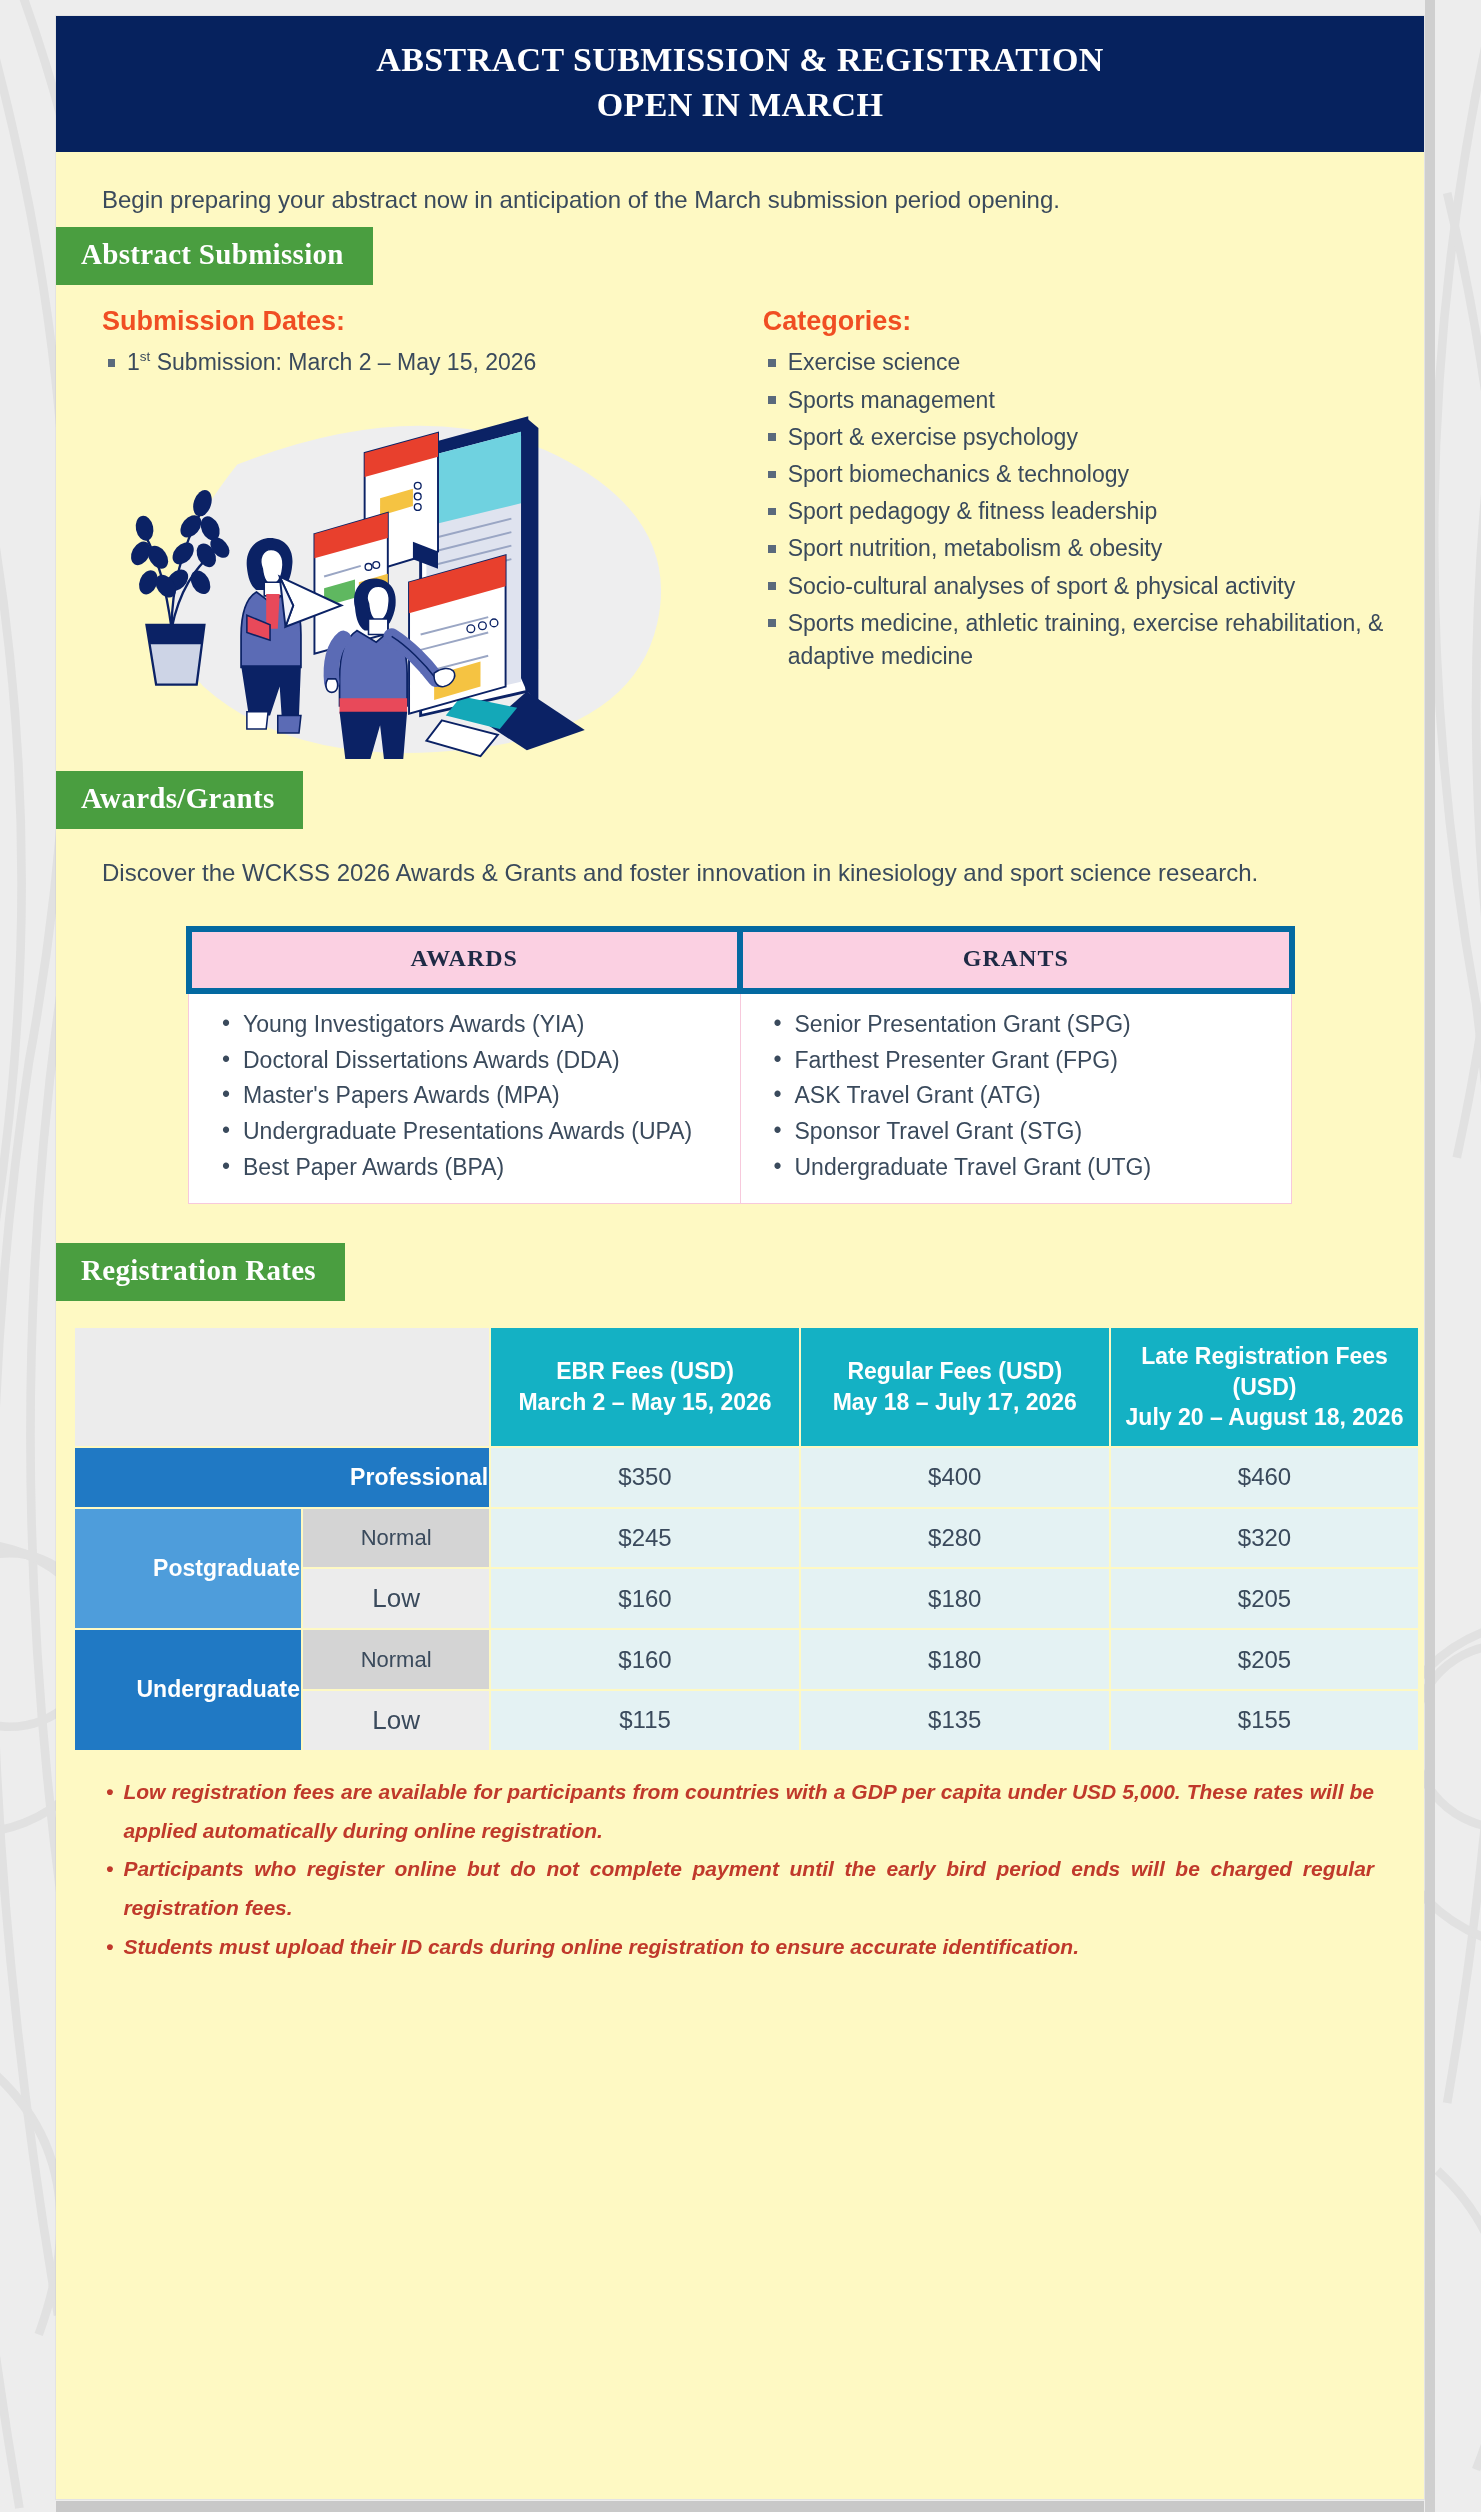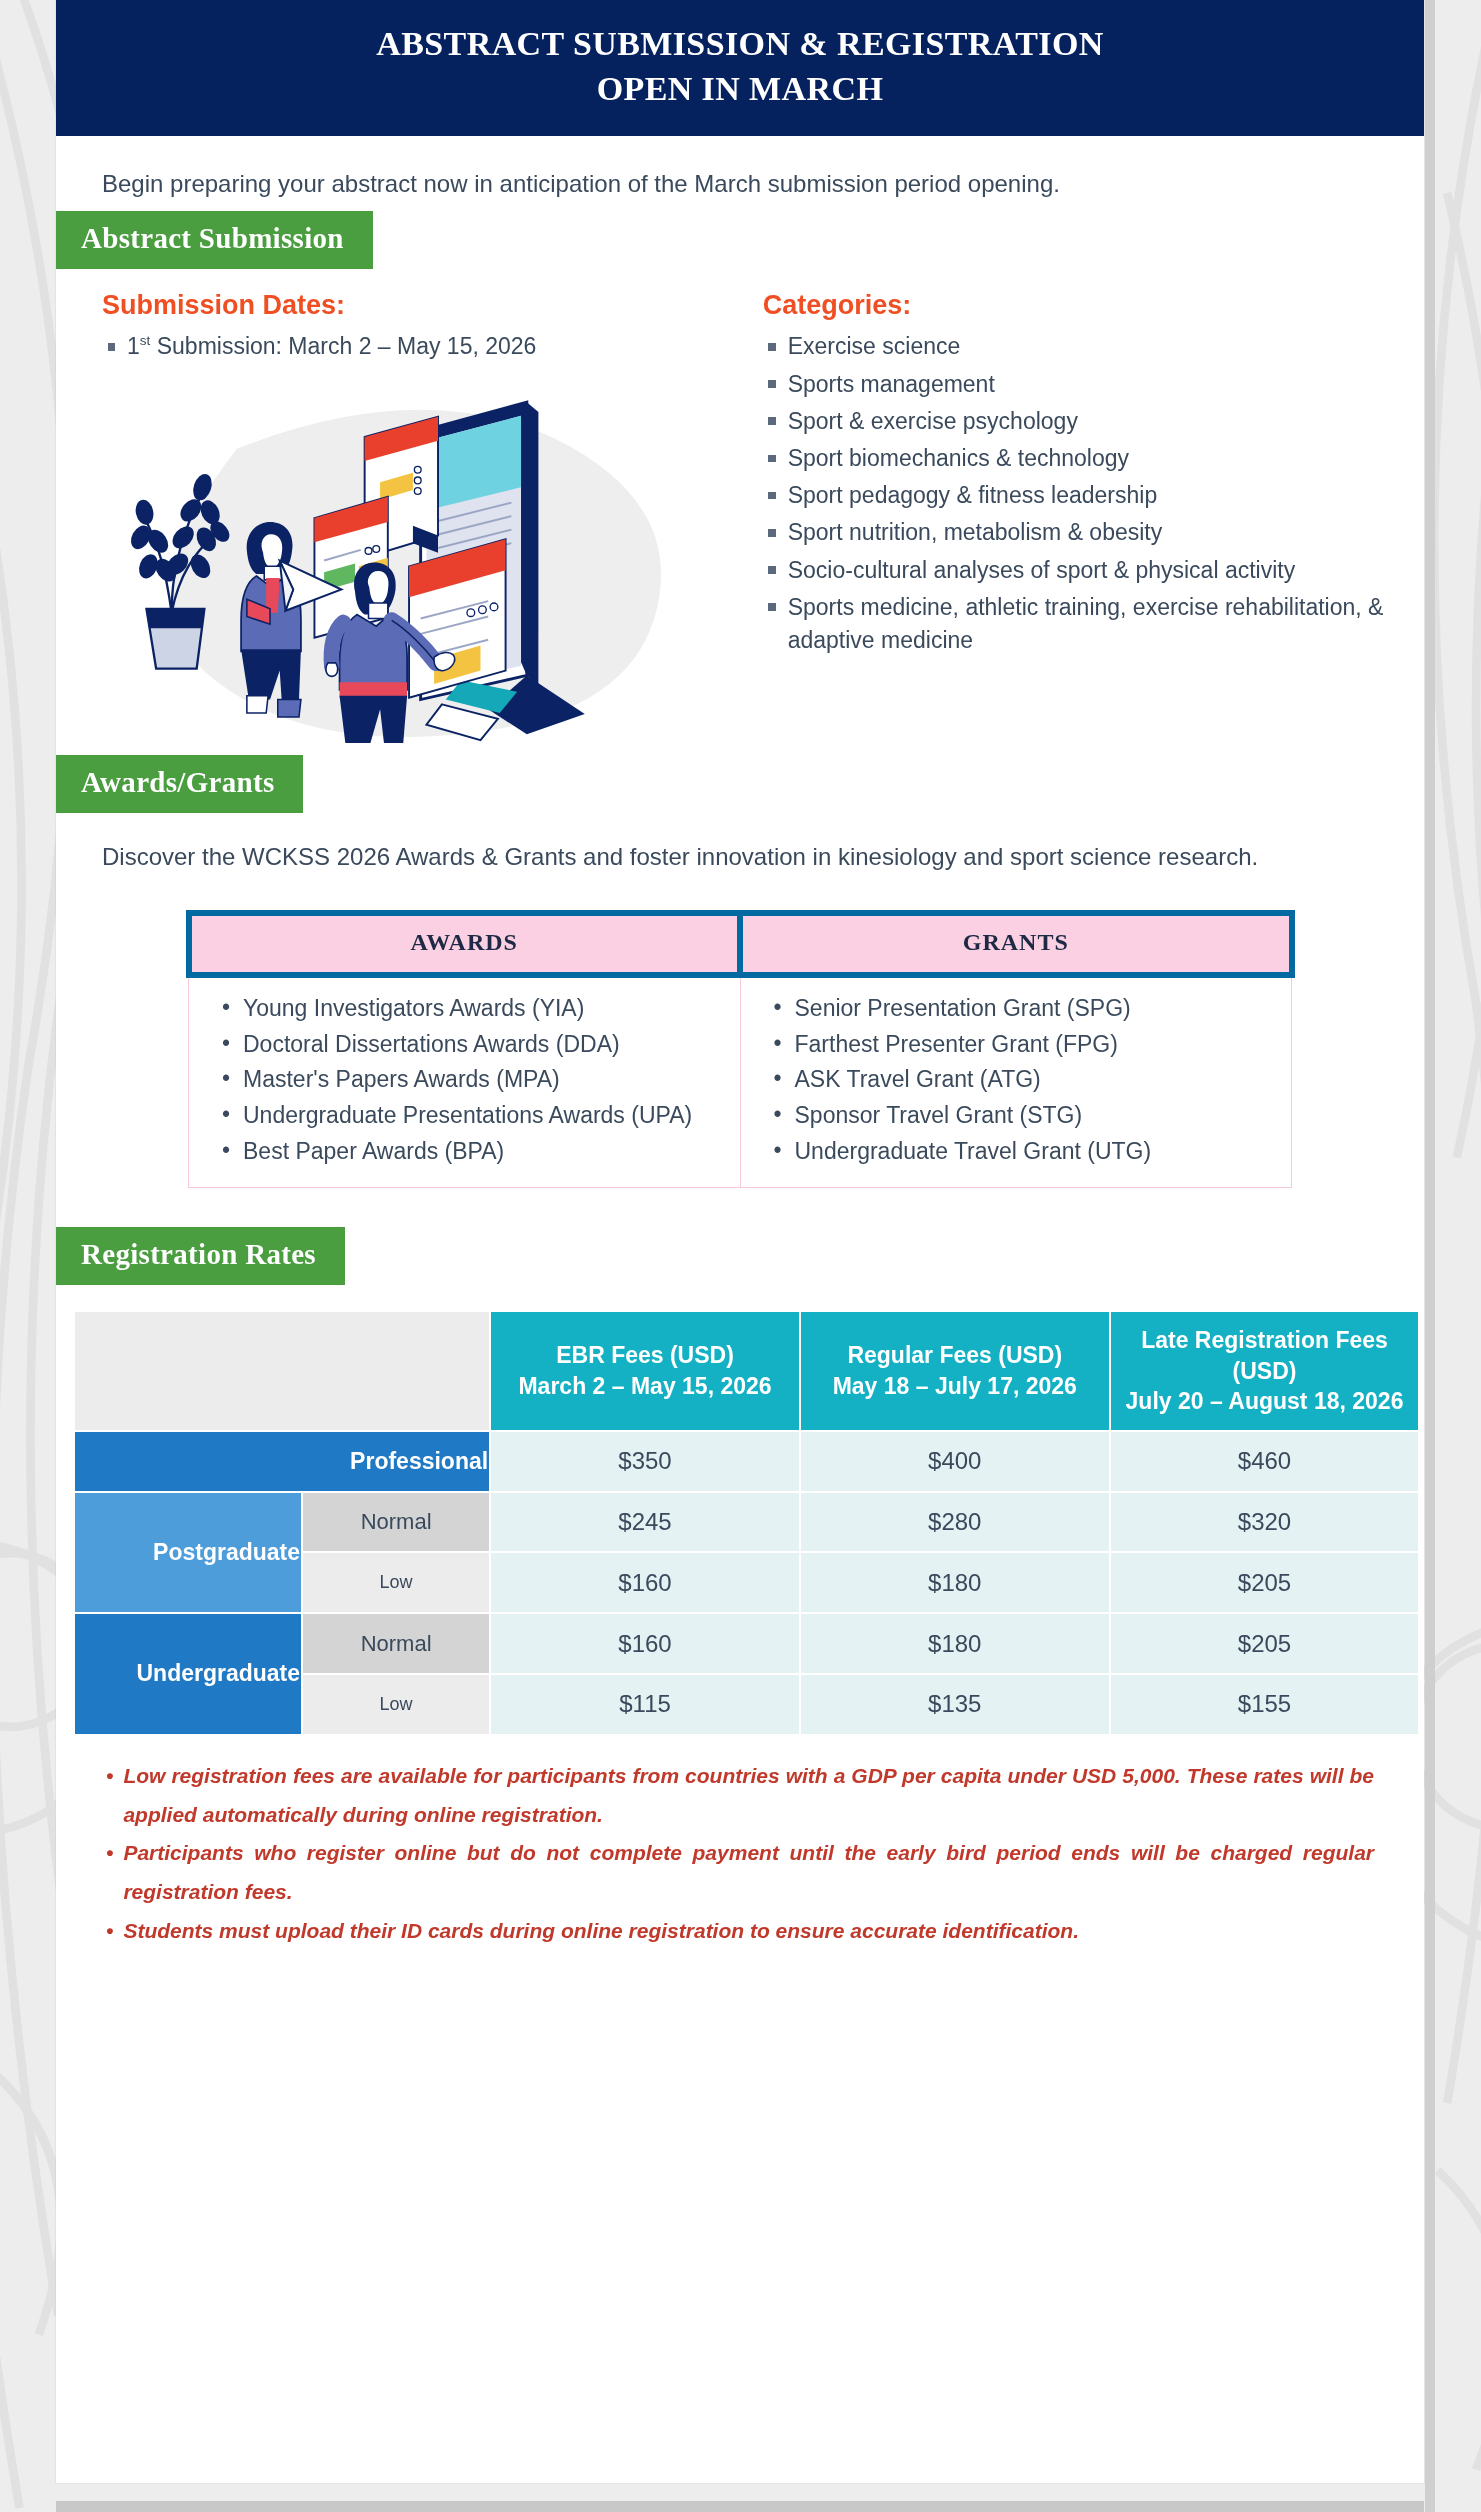--- a/index.html
+++ b/index.html
@@ -21,24 +21,24 @@
     inset: 0;
     background: #ededed;
     overflow: hidden;
   }
   .bg-watermark svg { position: absolute; top: 0; left: 0; }
 
   
   .slide {
     position: absolute;
     left: 56px;
-    top: 0;
+    top: 16px;
     width: 1368px;
     height: 2483px;
-    background: #ffffff;
+    background: #fef9c3;
     box-shadow: 0 0 0 1px rgba(0,0,0,0.04);
     overflow: hidden;
   }
   
   .scroll-rail {
     position: absolute;
     left: 1425px;
     top: 0;
     width: 9.6px;
     height: 2512px;
@@ -211,21 +211,21 @@
   .sub-normal {
     background: #d4d4d4;
     color: #3a4a5c;
     font-size: 22px;
     text-align: center;
     vertical-align: middle;
   }
   .sub-low {
     background: #ececec;
     color: #3a4a5c;
-    font-size: 18px;
+    font-size: 26px;
     text-align: center;
     vertical-align: middle;
   }
   .price {
     background: #e4f2f3;
     color: #3a4a5c;
     font-size: 24px;
     text-align: center;
     vertical-align: middle;
     padding: 15.4px 5.8px;

